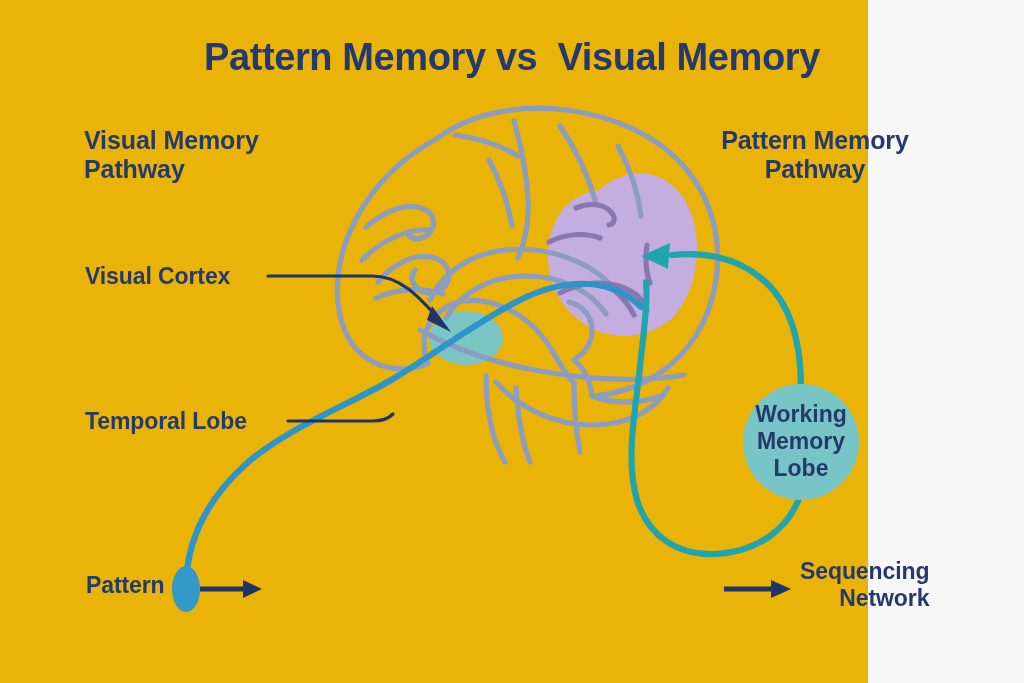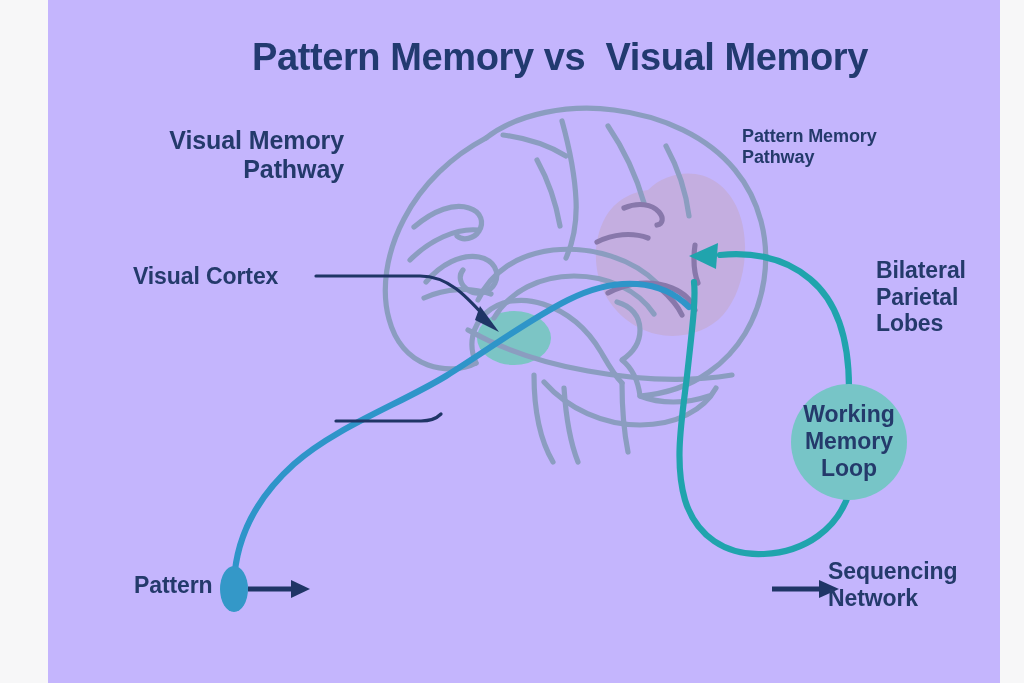--- a/index.html
+++ b/index.html
@@ -9,24 +9,23 @@
   body {
     width: 1024px;
     height: 683px;
     background: #f7f7f8;
     font-family: "Liberation Sans", sans-serif;
     overflow: hidden;
     position: relative;
   }
   #stage {
     position: relative;
-    width: 952px;
+    width: 868px;
     height: 683px;
-    background: #c4b5fd;
-    margin-left: 48px;
+    background: #eab308;
   }
   svg.layer {
     position: absolute;
     left: 0;
     top: 0;
     width: 1024px;
     height: 683px;
   }
   .lbl {
     position: absolute;
@@ -42,29 +41,30 @@
     top: 36px;
     width: 1024px;
     text-align: center;
     color: #223a70;
     font-size: 38px;
     font-weight: bold;
     letter-spacing: -0.4px;
     white-space: pre;
   }
   #lbl-visual-memory-pathway {
-    left: 68px; top: 126px;
+    left: 84px; top: 126px;
     width: 228px;
-    text-align: right;
+    text-align: left;
     font-size: 25px;
   }
   #lbl-pattern-memory-pathway {
     left: 694px; top: 126px;
     width: 242px;
-    font-size: 18px;
+    text-align: center;
+    font-size: 25px;
   }
   #lbl-visual-cortex {
     left: 85px; top: 263px;
     font-size: 23px;
   }
   #lbl-temporal-lobe {
     left: 85px; top: 408px;
     font-size: 23px;
   }
   #lbl-bilateral-parietal-lobes {
@@ -78,22 +78,23 @@
   }
   #lbl-long-term-visual-storage {
     left: 272px; top: 566px;
     font-size: 23px;
   }
   #lbl-visual-input {
     left: 631px; top: 572px;
     font-size: 23px;
   }
   #lbl-sequencing-network {
-    left: 780px; top: 558px;
-    font-size: 23px;
+    left: 800px; top: 558px;
+    font-size: 23px;
+    text-align: right;
   }
   #wml-text {
     position: absolute;
     left: 733px;
     top: 401px;
     width: 136px;
     text-align: center;
     color: #243a6b;
     font-size: 23px;
     font-weight: bold;
@@ -237,29 +238,27 @@
   </svg>
 
   <div class="lbl" id="lbl-visual-memory-pathway">Visual Memory
 Pathway</div>
 
   <div class="lbl" id="lbl-pattern-memory-pathway">Pattern Memory
 Pathway</div>
 
   <div class="lbl" id="lbl-visual-cortex">Visual Cortex</div>
 
-
-  <div class="lbl" id="lbl-bilateral-parietal-lobes">Bilateral
-Parietal
-Lobes</div>
+  <div class="lbl" id="lbl-temporal-lobe">Temporal Lobe</div>
+
 
   <div class="lbl" id="lbl-retina">Pattern</div>
 
 
 
   <div class="lbl" id="lbl-sequencing-network">Sequencing
 Network</div>
 
   <div id="wml-text">Working
 Memory
-Loop</div>
+Lobe</div>
 
 </div>
 
 </body></html>

